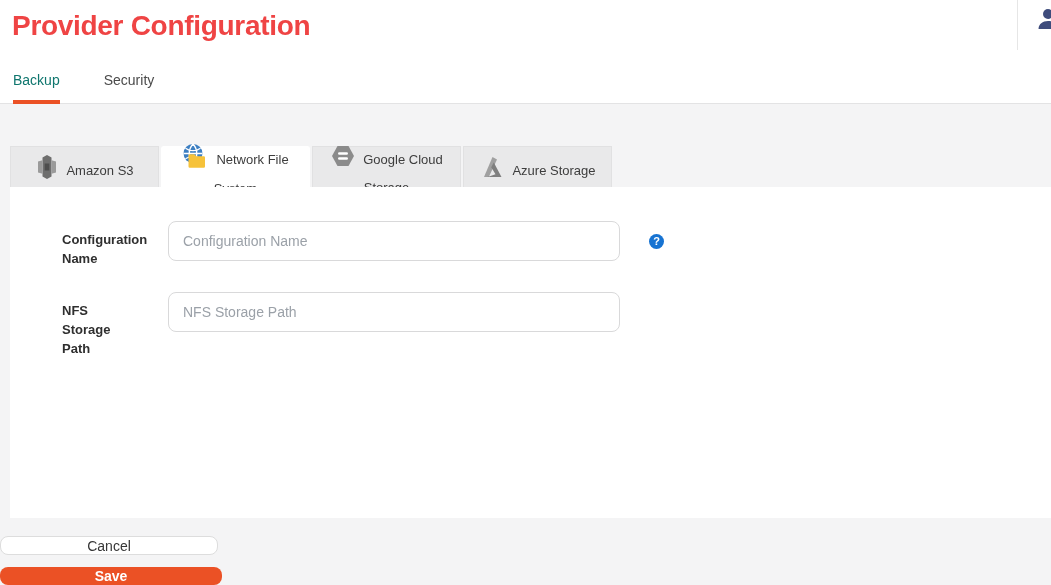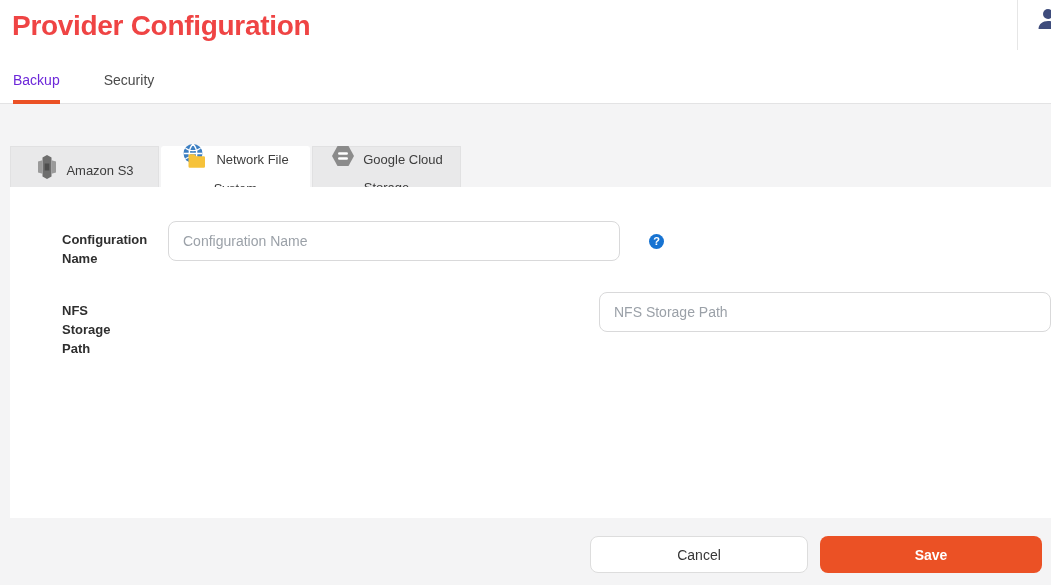--- a/index.html
+++ b/index.html
@@ -20,21 +20,21 @@
     font-size:28px; font-weight:700; color:#ef4444; letter-spacing:-0.3px;
   }
   .nav-tabs {
     position:absolute; left:13px; top:72px;
     display:flex; gap:44px; height:32px;
   }
   .nav-tab {
     font-size:14px; color:#4b4b4b; position:relative; cursor:pointer;
     padding-bottom:16px; line-height:16px;
   }
-  .nav-tab.active { color:#6d28d9; }
+  .nav-tab.active { color:#0f766e; }
   .nav-tab.active::after {
     content:""; position:absolute; left:0; right:0; bottom:0;
     height:4px; background:#eb5125;
   }
   .header-divider {
     position:absolute; left:1017px; top:0; width:1px; height:50px; background:#e6e6e6;
   }
   .user-icon {
     position:absolute; left:1036px; top:7px; width:24px; height:24px; cursor:pointer;
   }
@@ -58,21 +58,21 @@
   .ptab .icon {
     display:inline-block; vertical-align:middle; margin-right:7px; position:relative; top:-1px;
   }
   
   .panel {
     position:absolute; left:10px; top:187px; width:1041px; height:331px;
     background:#ffffff;
   }
   .form-row { display:flex; margin-left:52px; align-items:flex-start; }
   .form-row.first { padding-top:34px; }
-  .form-row + .form-row { margin-top:24px;justify-content:space-between; }
+  .form-row + .form-row { margin-top:24px; }
   .flabel {
     width:76px; margin-right:30px; padding-top:9px;
     font-size:13px; font-weight:700; color:#2f2f2f; line-height:19px;
   }
   .finput {
     width:452px; height:40px; border:1px solid #d9d9da; border-radius:8px;
     padding:0 14px; font-size:14px; color:#333; background:#fff;
     font-family:"Liberation Sans", sans-serif; outline:none;
   }
   .finput::placeholder { color:#9ba1a8; opacity:1; }
@@ -80,21 +80,21 @@
     width:15px; height:15px; border-radius:50%;
     background:#1673d2; color:#fff; font-size:11px; font-weight:700;
     display:flex; align-items:center; justify-content:center;
     margin-left:29px; margin-top:13px; cursor:pointer; line-height:1;
   }
   
   .footer {
     position:absolute; left:0; top:518px; width:1051px; height:67px;
     background:#f4f4f5;
     display:flex; justify-content:flex-end; align-items:flex-start;
-    gap:12px; padding:18px 9px 0 0;
+    gap:12px; padding:18px 9px 0 0;flex-direction:column;
   }
   .btn {
     height:37px; border-radius:8px; font-size:14px; cursor:pointer;
     font-family:"Liberation Sans", sans-serif;
   }
   .btn-cancel {
     width:218px; background:#ffffff; border:1px solid #dddddd; color:#373737;
   }
   .btn-save {
     width:222px; background:#eb5125; border:none; color:#ffffff; font-weight:700;
@@ -146,20 +146,30 @@
     <div class="txt">
       <span class="icon">
         <svg width="26" height="24" viewBox="0 0 26 24">
           <path d="M7.5 2h11l5.5 10-5.5 10h-11L2 12z" fill="#8b8b8b"></path>
           <rect x="8" y="8.2" width="10" height="2.6" rx="1.3" fill="#ffffff"></rect>
           <rect x="8" y="13.2" width="10" height="2.6" rx="1.3" fill="#ffffff"></rect>
         </svg>
       </span><span>Google Cloud Storage</span>
     </div>
   </div>
+  <div class="ptab">
+    <div class="txt">
+      <span class="icon">
+        <svg width="26" height="24" viewBox="0 0 26 24">
+          <path d="M13.5 2L5 22H9.8L18 4.5z" fill="#a0a0a0"></path>
+          <path d="M14.8 7.5L22.5 22H8.5l8-2.8-4.3-7z" fill="#7f7f7f"></path>
+        </svg>
+      </span><span>Azure Storage</span>
+    </div>
+  </div>
 </div>
 
 <div class="panel">
   <div class="form-row first">
     <div class="flabel">Configuration Name</div>
     <input class="finput" type="text" placeholder="Configuration Name" style="">
     <div class="help-icon">?</div>
   </div>
   <div class="form-row">
     <div class="flabel">NFS Storage Path</div>

